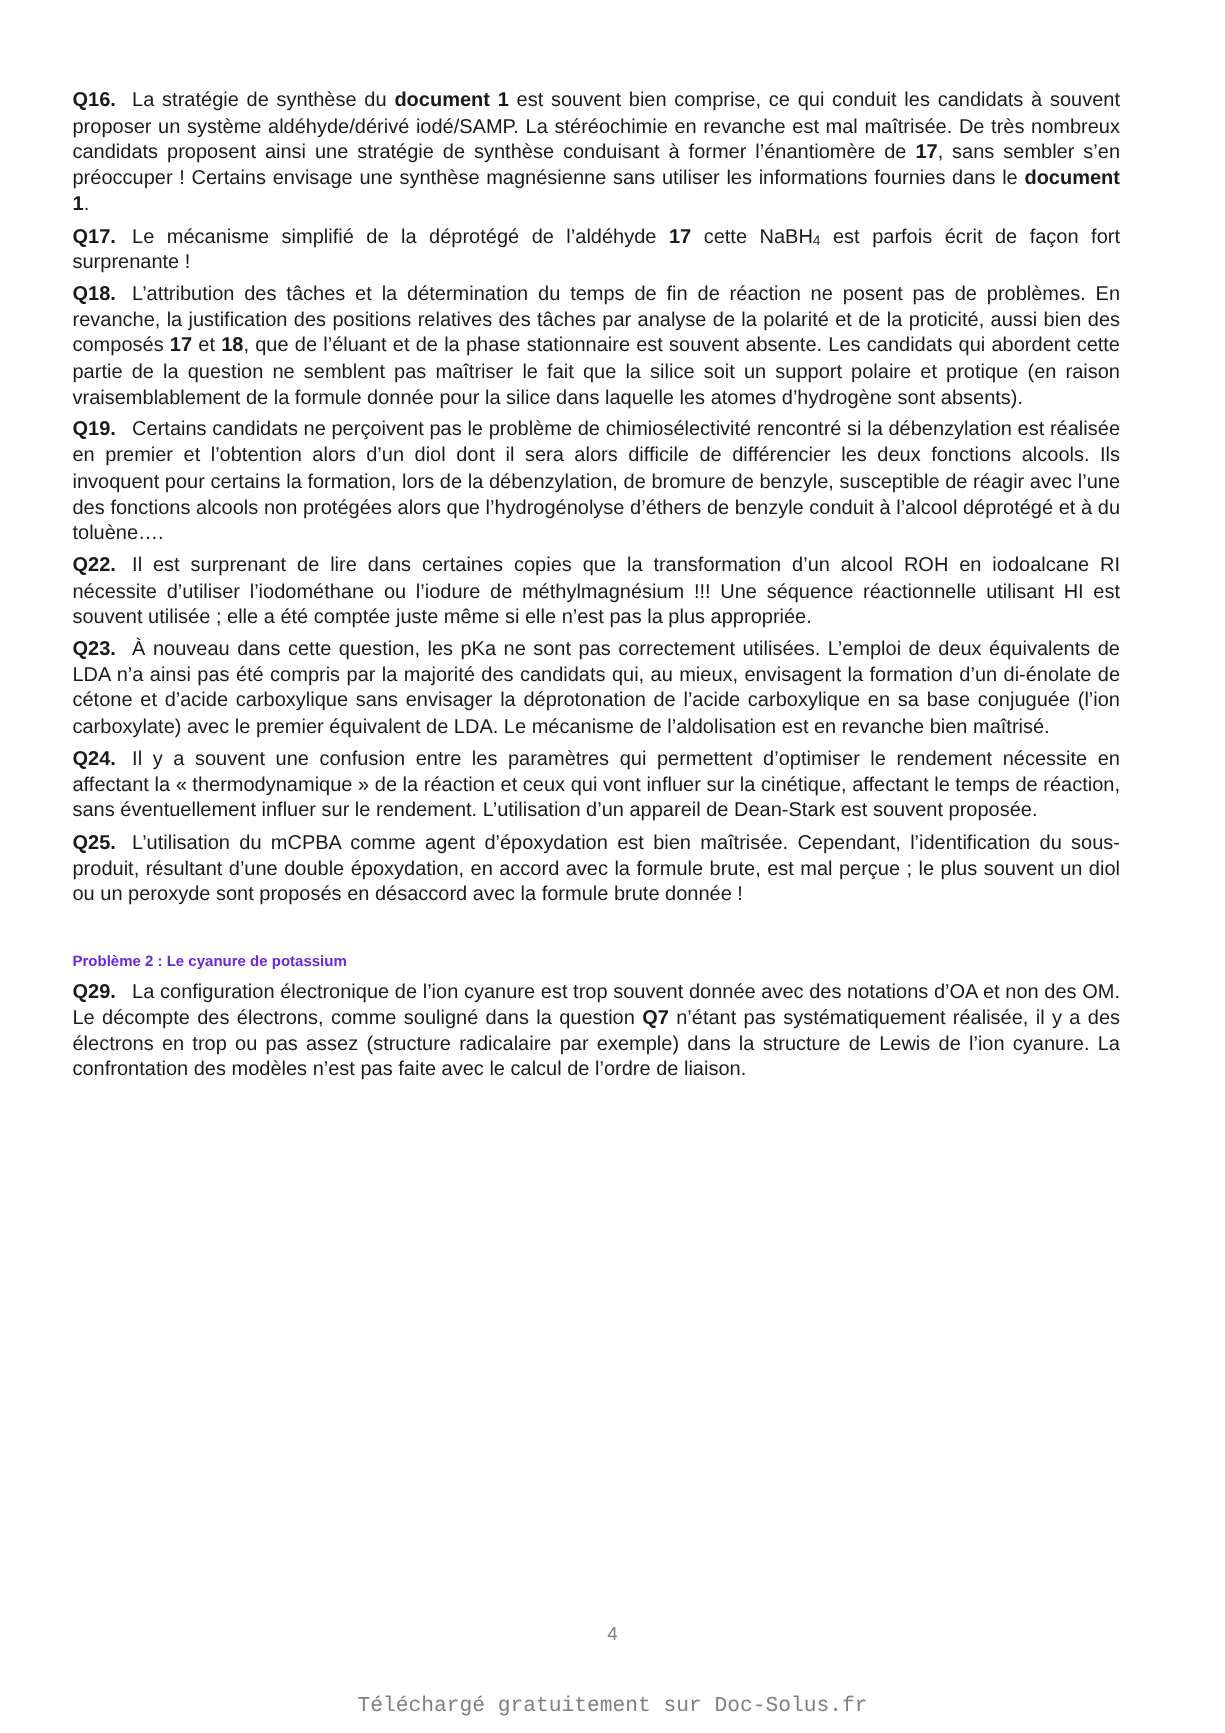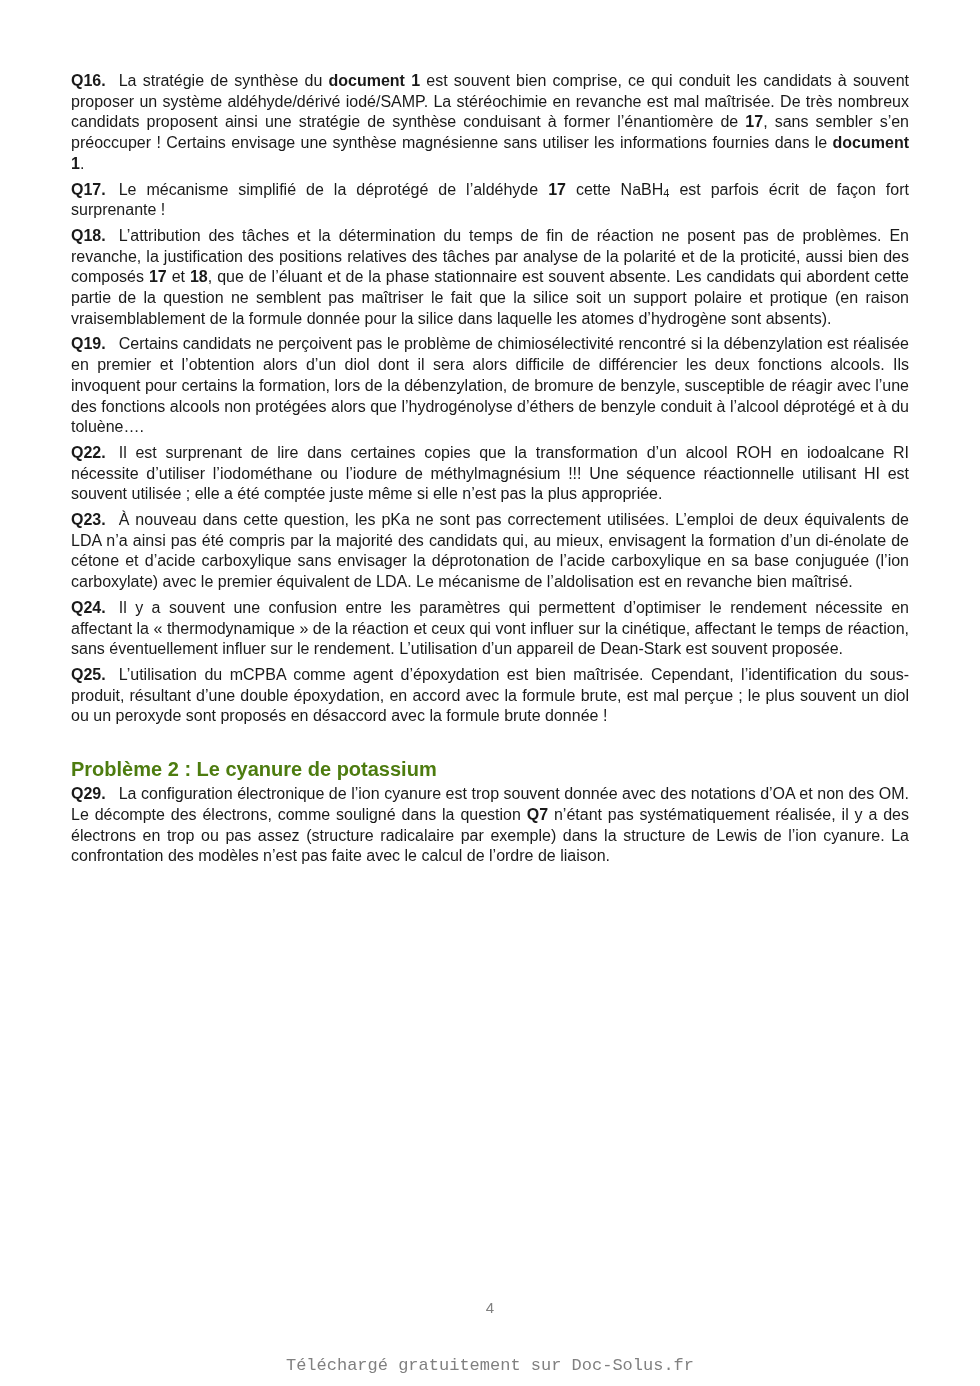--- a/index.html
+++ b/index.html
@@ -1,27 +1,27 @@
 <!DOCTYPE html>
 <html><head>
 <meta charset="utf-8">
 <style>
   html, body { margin: 0; padding: 0; background: #ffffff; }
   body { width: 980px; height: 1386px; position: relative; overflow: hidden; }
   .page {
-    position: absolute; left: 71px; top: 71px; width: 838px;
+    position: absolute; left: 58px; top: 71px; width: 838px;
     font-family: "Liberation Sans", sans-serif;
     font-size: 16px; line-height: 20.7px; color: #1a1a1a;
   }
   .q { text-align: justify; margin: 0 0 5px 0; }
   .q .num { font-weight: bold; margin-right: 13px; }
   .b { font-weight: bold; }
   .section-title {
     font-family: "Liberation Sans", sans-serif;
-    font-size: 20px; font-weight: bold; color: #4d7c0f;
+    font-size: 12px; font-weight: bold; color: #6d28d9;
     margin: 31px 0 4px 0; line-height: 22px;
   }
   sub { font-size: 11px; vertical-align: -2px; line-height: 0; }
   .page-number {
     position: absolute; top: 1299px; left: 0; width: 980px; text-align: center;
     font-family: "Liberation Sans", sans-serif; font-size: 15px; color: #808080;
   }
   .footer {
     position: absolute; top: 1356px; left: 0; width: 980px; text-align: center;
     font-family: "Liberation Mono", monospace; font-size: 17px; color: #808080;

